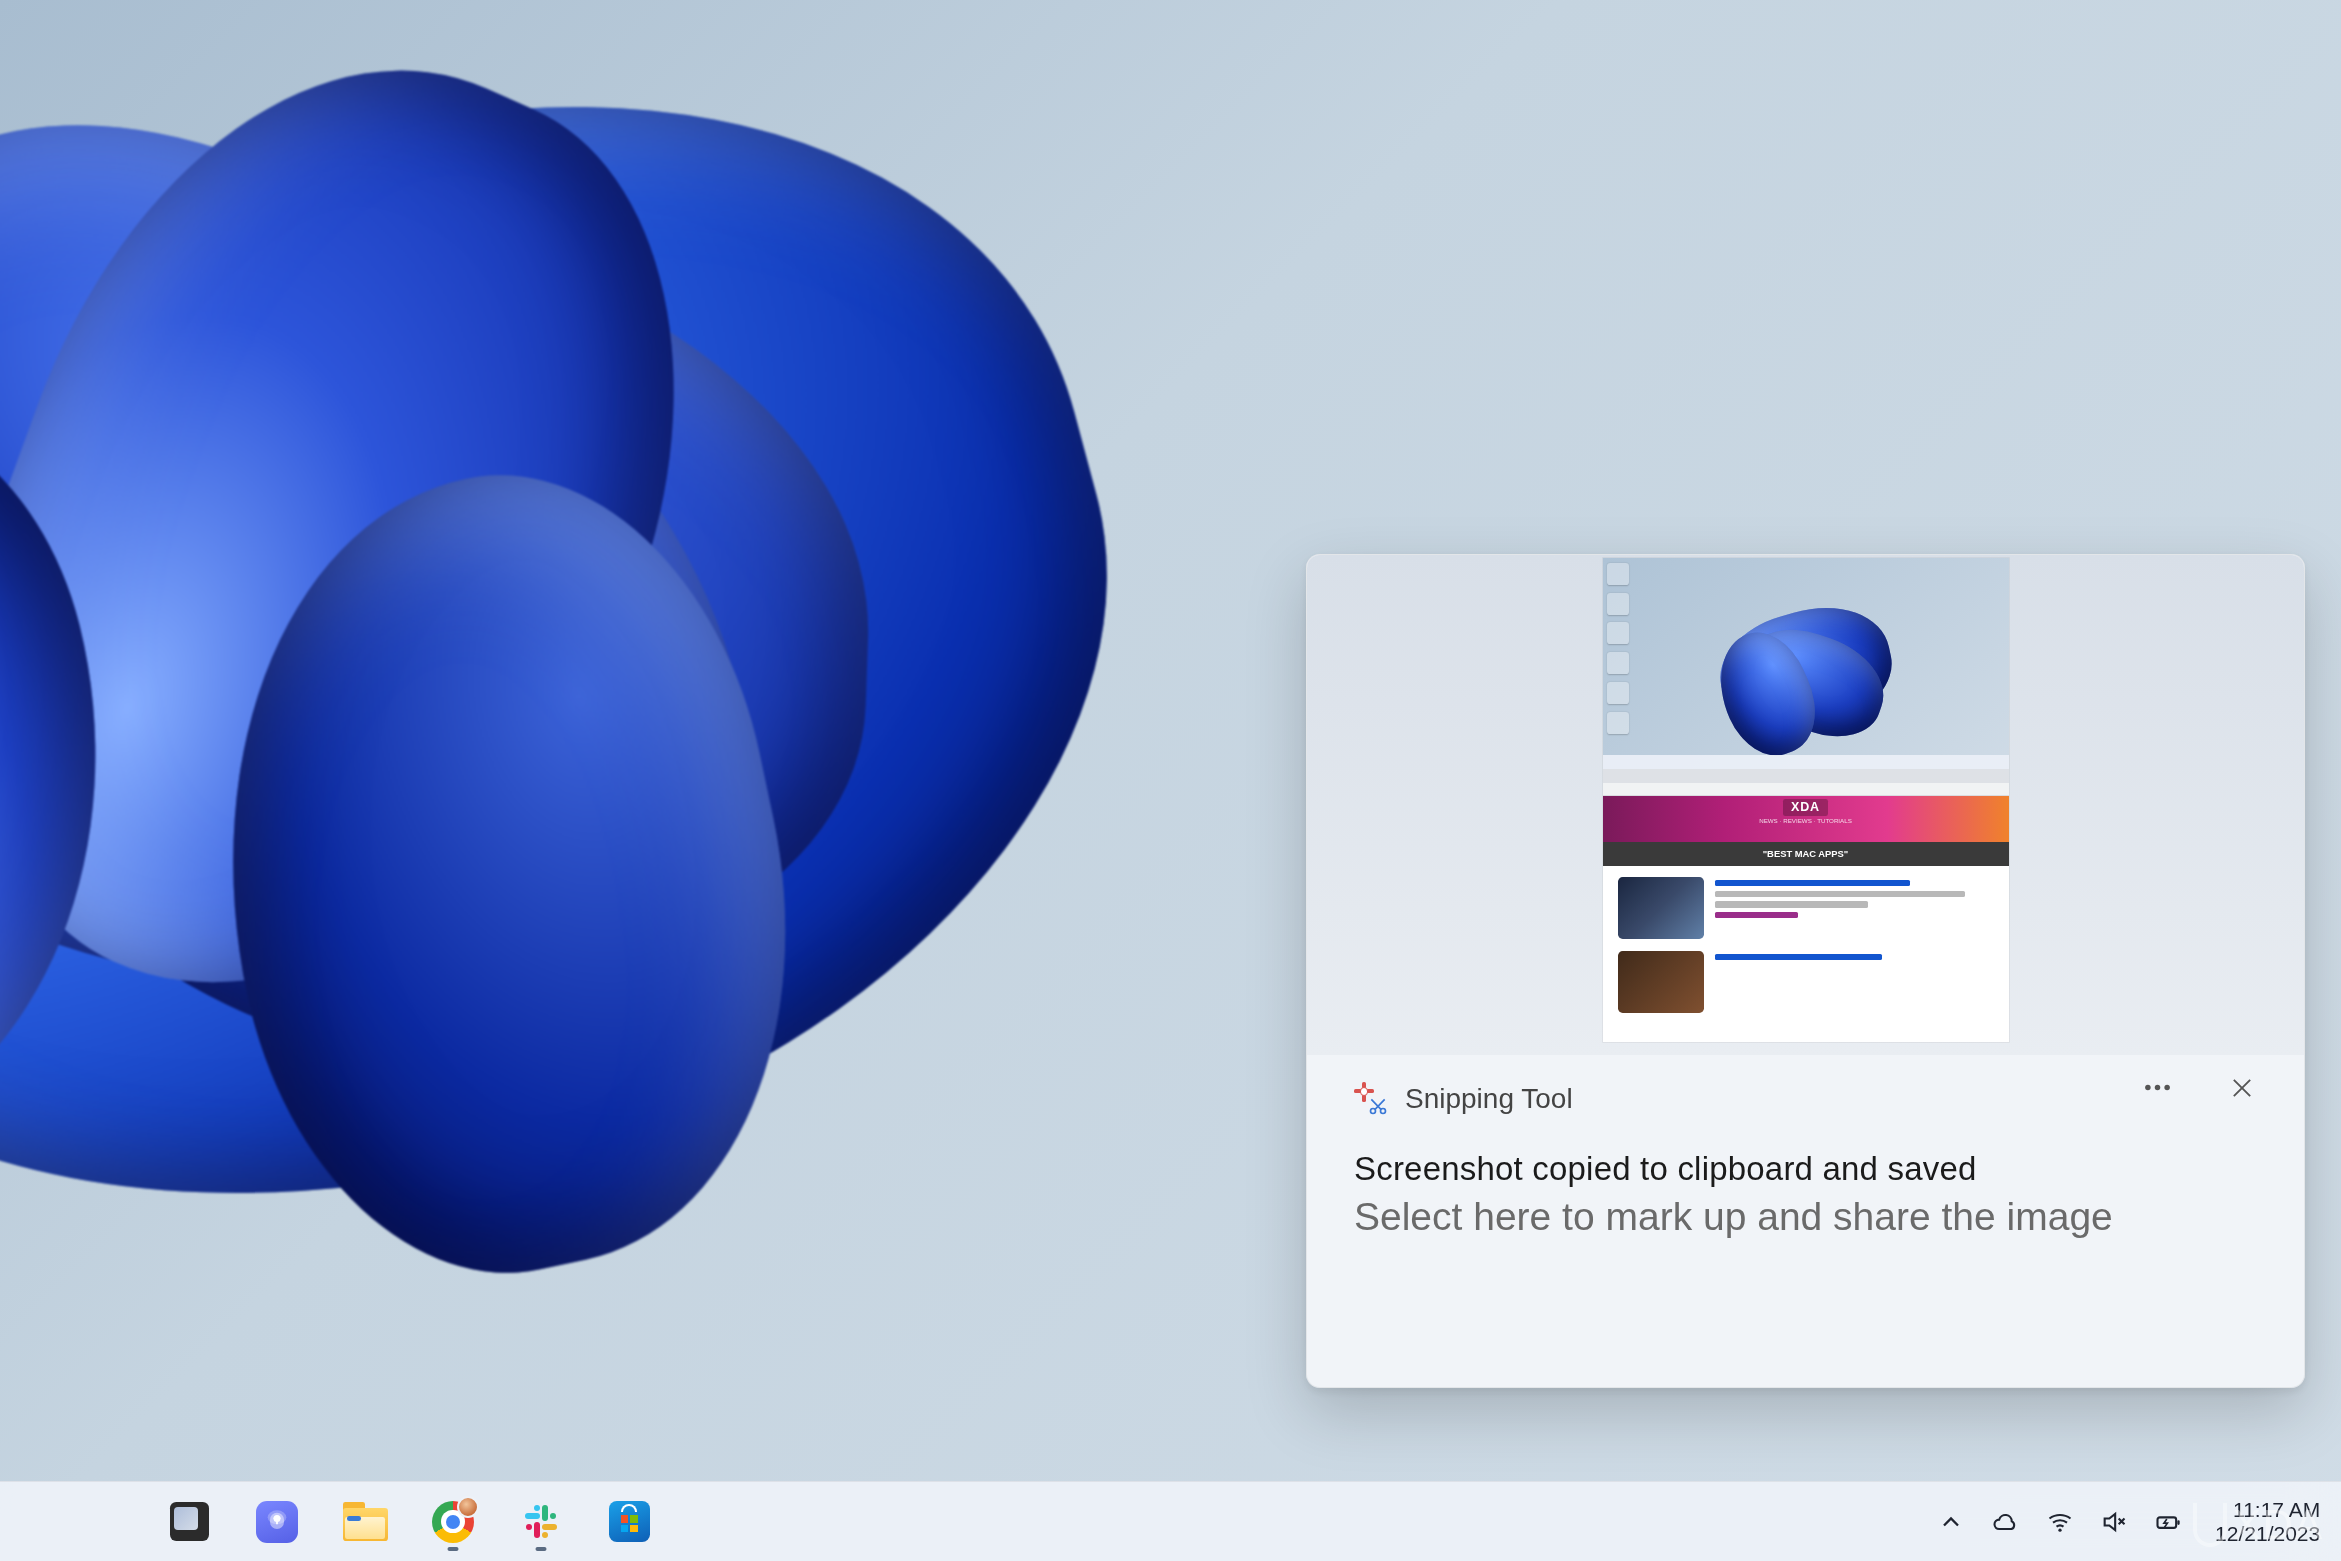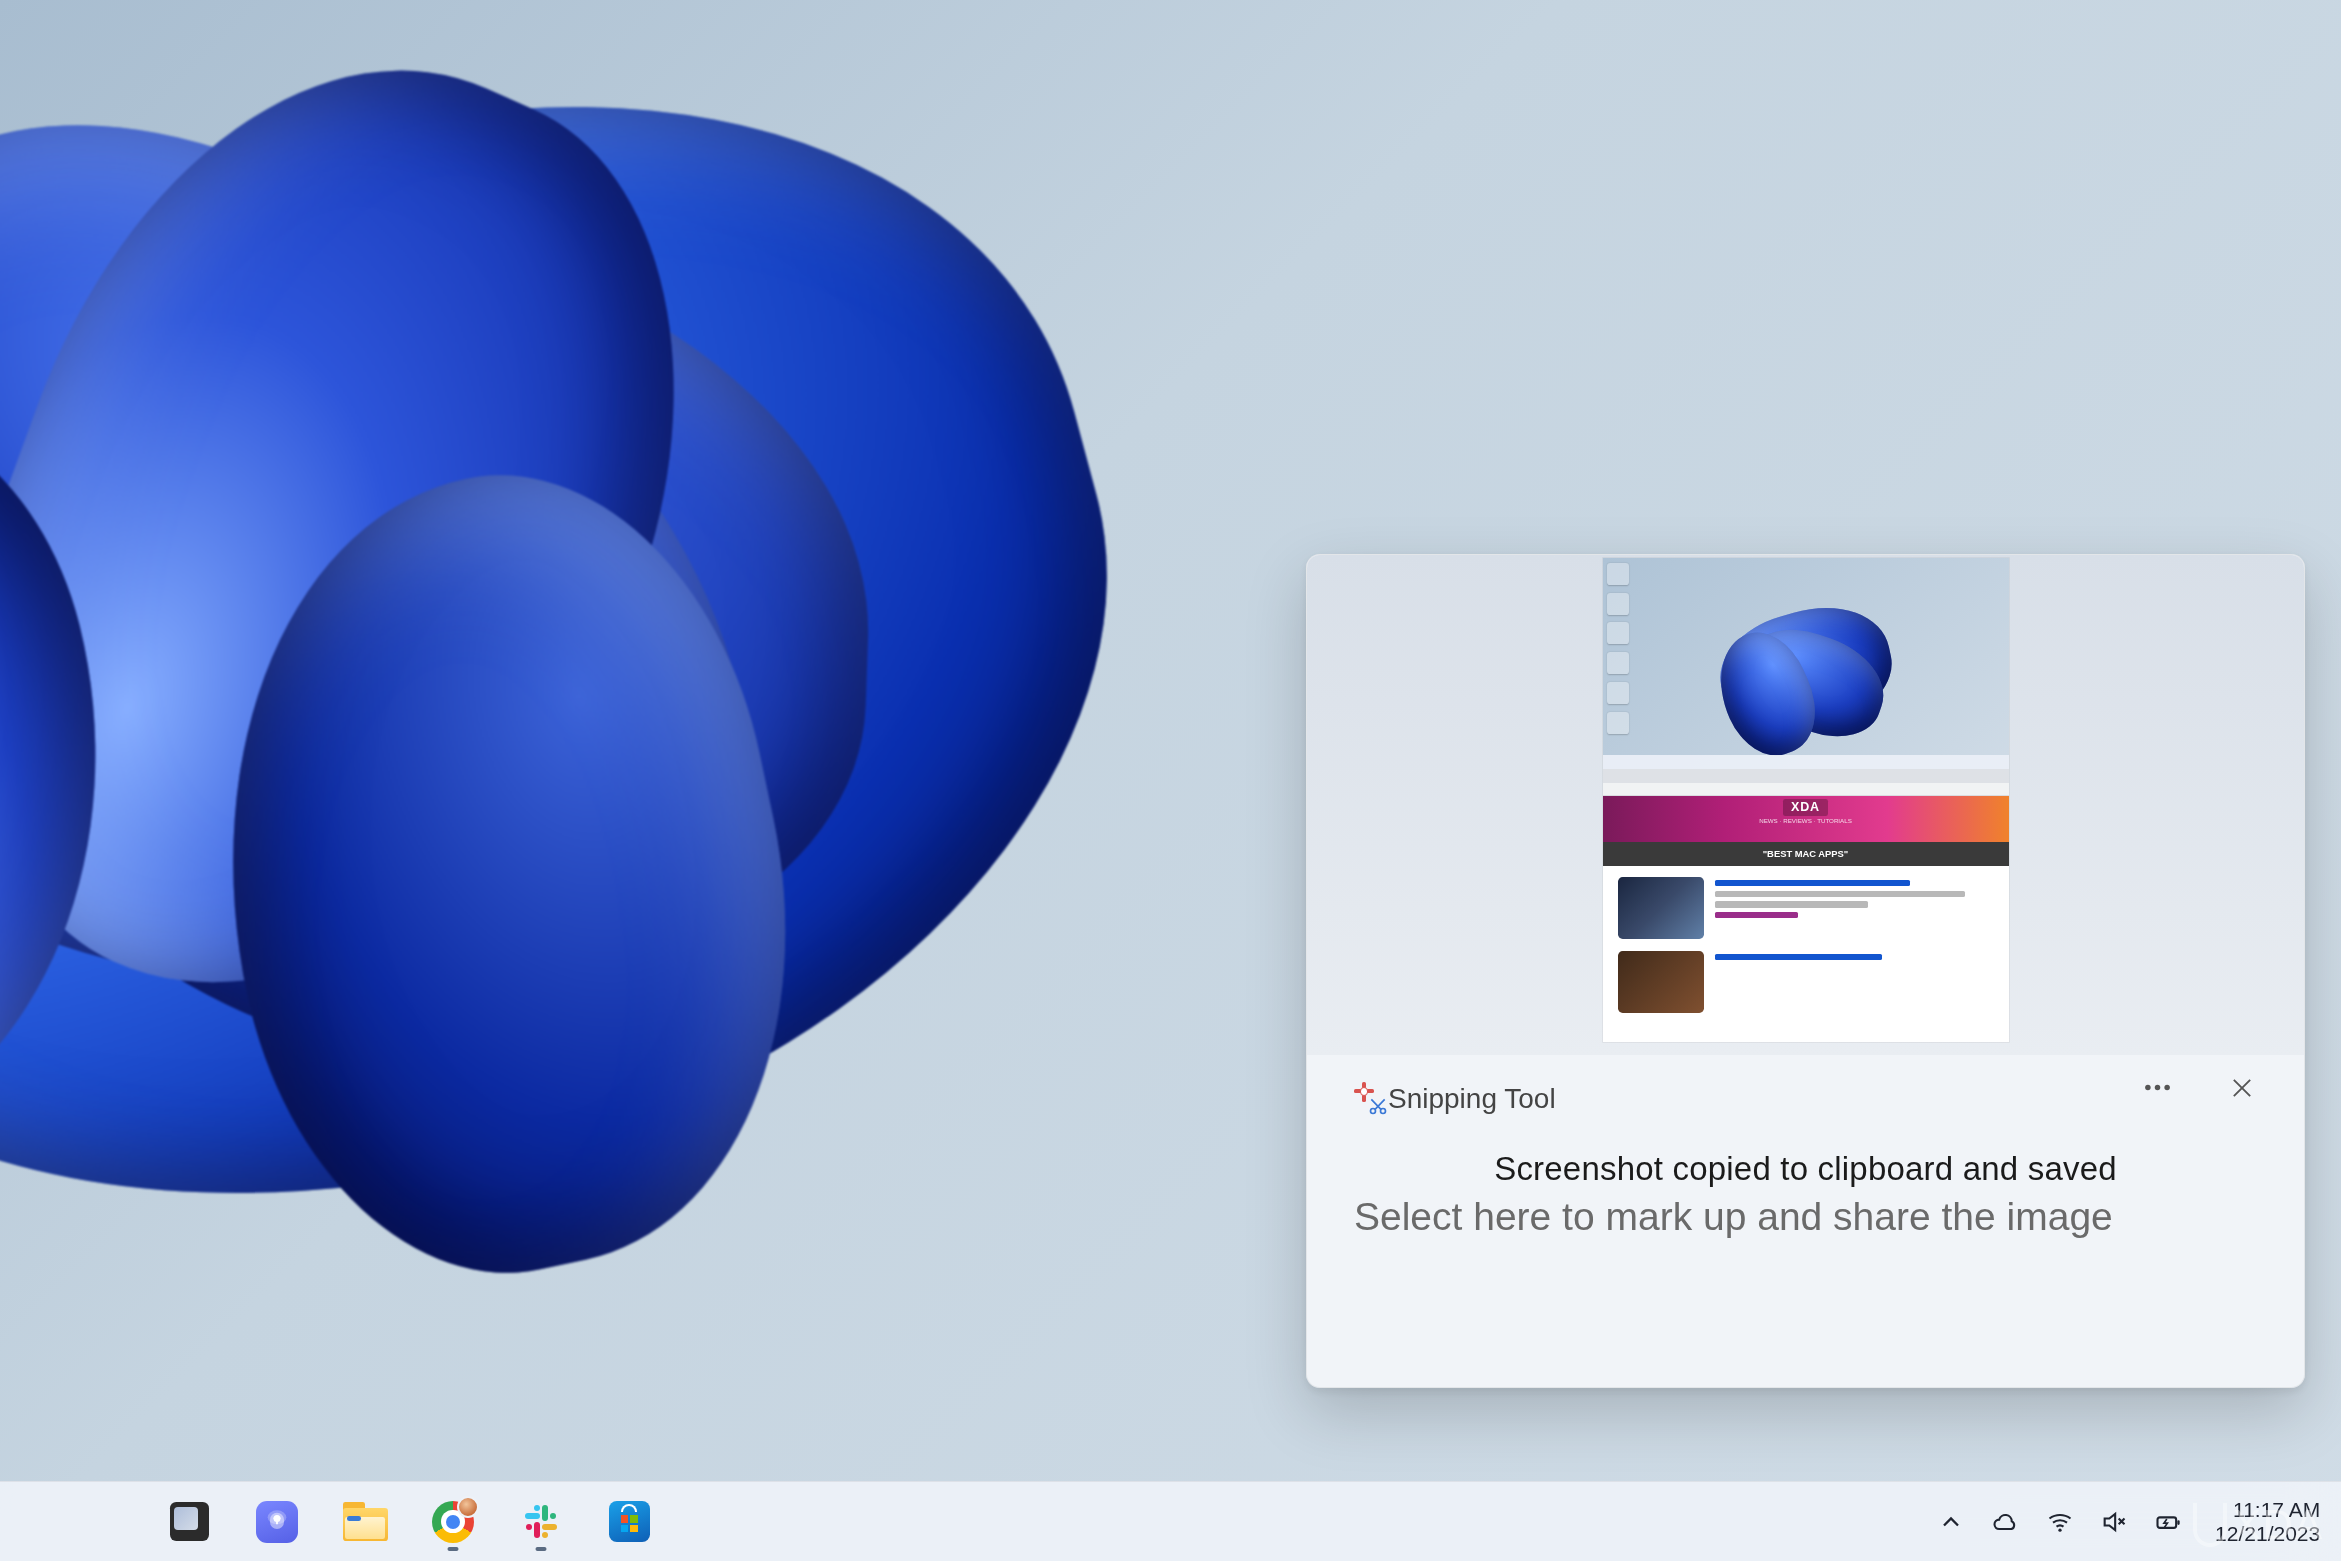--- a/index.html
+++ b/index.html
@@ -90,35 +90,35 @@
   .ml-title{background:#1255cf;width:70%;}
   .ml-body{background:#b8b8b8;width:90%;}
   .ml-body2{background:#b8b8b8;width:55%;}
   .ml-tag{background:#9a2e8a;width:30%;height:5.5px;}
 
   .notif-body {
     padding: 26.5px 47px 34px 47px;
     position: relative;
   }
   .notif-header {
-    display:flex; align-items:center; 
+    display:flex; align-items:center; gap:17px;
   }
   .snip-icon {
     width: 34px; height: 34px; position: relative; flex-shrink:0;
   }
   .snip-plus-h{position:absolute;left:0;top:7.8px;width:20px;height:3.9px;background:#d9534f;border-radius:1.6px;}
   .snip-plus-v{position:absolute;left:7.8px;top:0;width:3.9px;height:20px;background:#d9534f;border-radius:1.6px;}
   .snip-circ{position:absolute;left:5.5px;top:5.5px;width:8.6px;height:8.6px;border:1.6px solid #d9534f;border-radius:50%;background:#fff;}
   .snip-sciss{position:absolute;left:14px;top:14px;width:20px;height:20px;}
   .snip-sciss svg{width:100%;height:100%;}
 
   .notif-app { font-size: 28px; color:#444; }
   .notif-actions { position:absolute; right:39px; top:9.4px; display:flex; gap:37px; align-items:center;}
   .icon-btn { width:47px;height:47px; display:flex;align-items:center;justify-content:center; border-radius:6.2px; color:#555; cursor:pointer;}
-  .notif-title { font-size: 33px; color:#1b1b1b; margin-top: 34px; font-weight:400; letter-spacing:0.2px;text-align:center;}
+  .notif-title { font-size: 33px; color:#1b1b1b; margin-top: 34px; font-weight:400; letter-spacing:0.2px;}
   .notif-sub   { font-size: 39px; color:#6a6a6a; margin-top: 7.8px; }
 
   
   .taskbar {
     position:absolute; left:0; right:0; bottom:0; height:80px;
     background: rgba(238,242,248,.92);
     border-top:0.8px solid rgba(0,0,0,.06);
     backdrop-filter: blur(23.4px);
     display:flex; align-items:center;
   }

